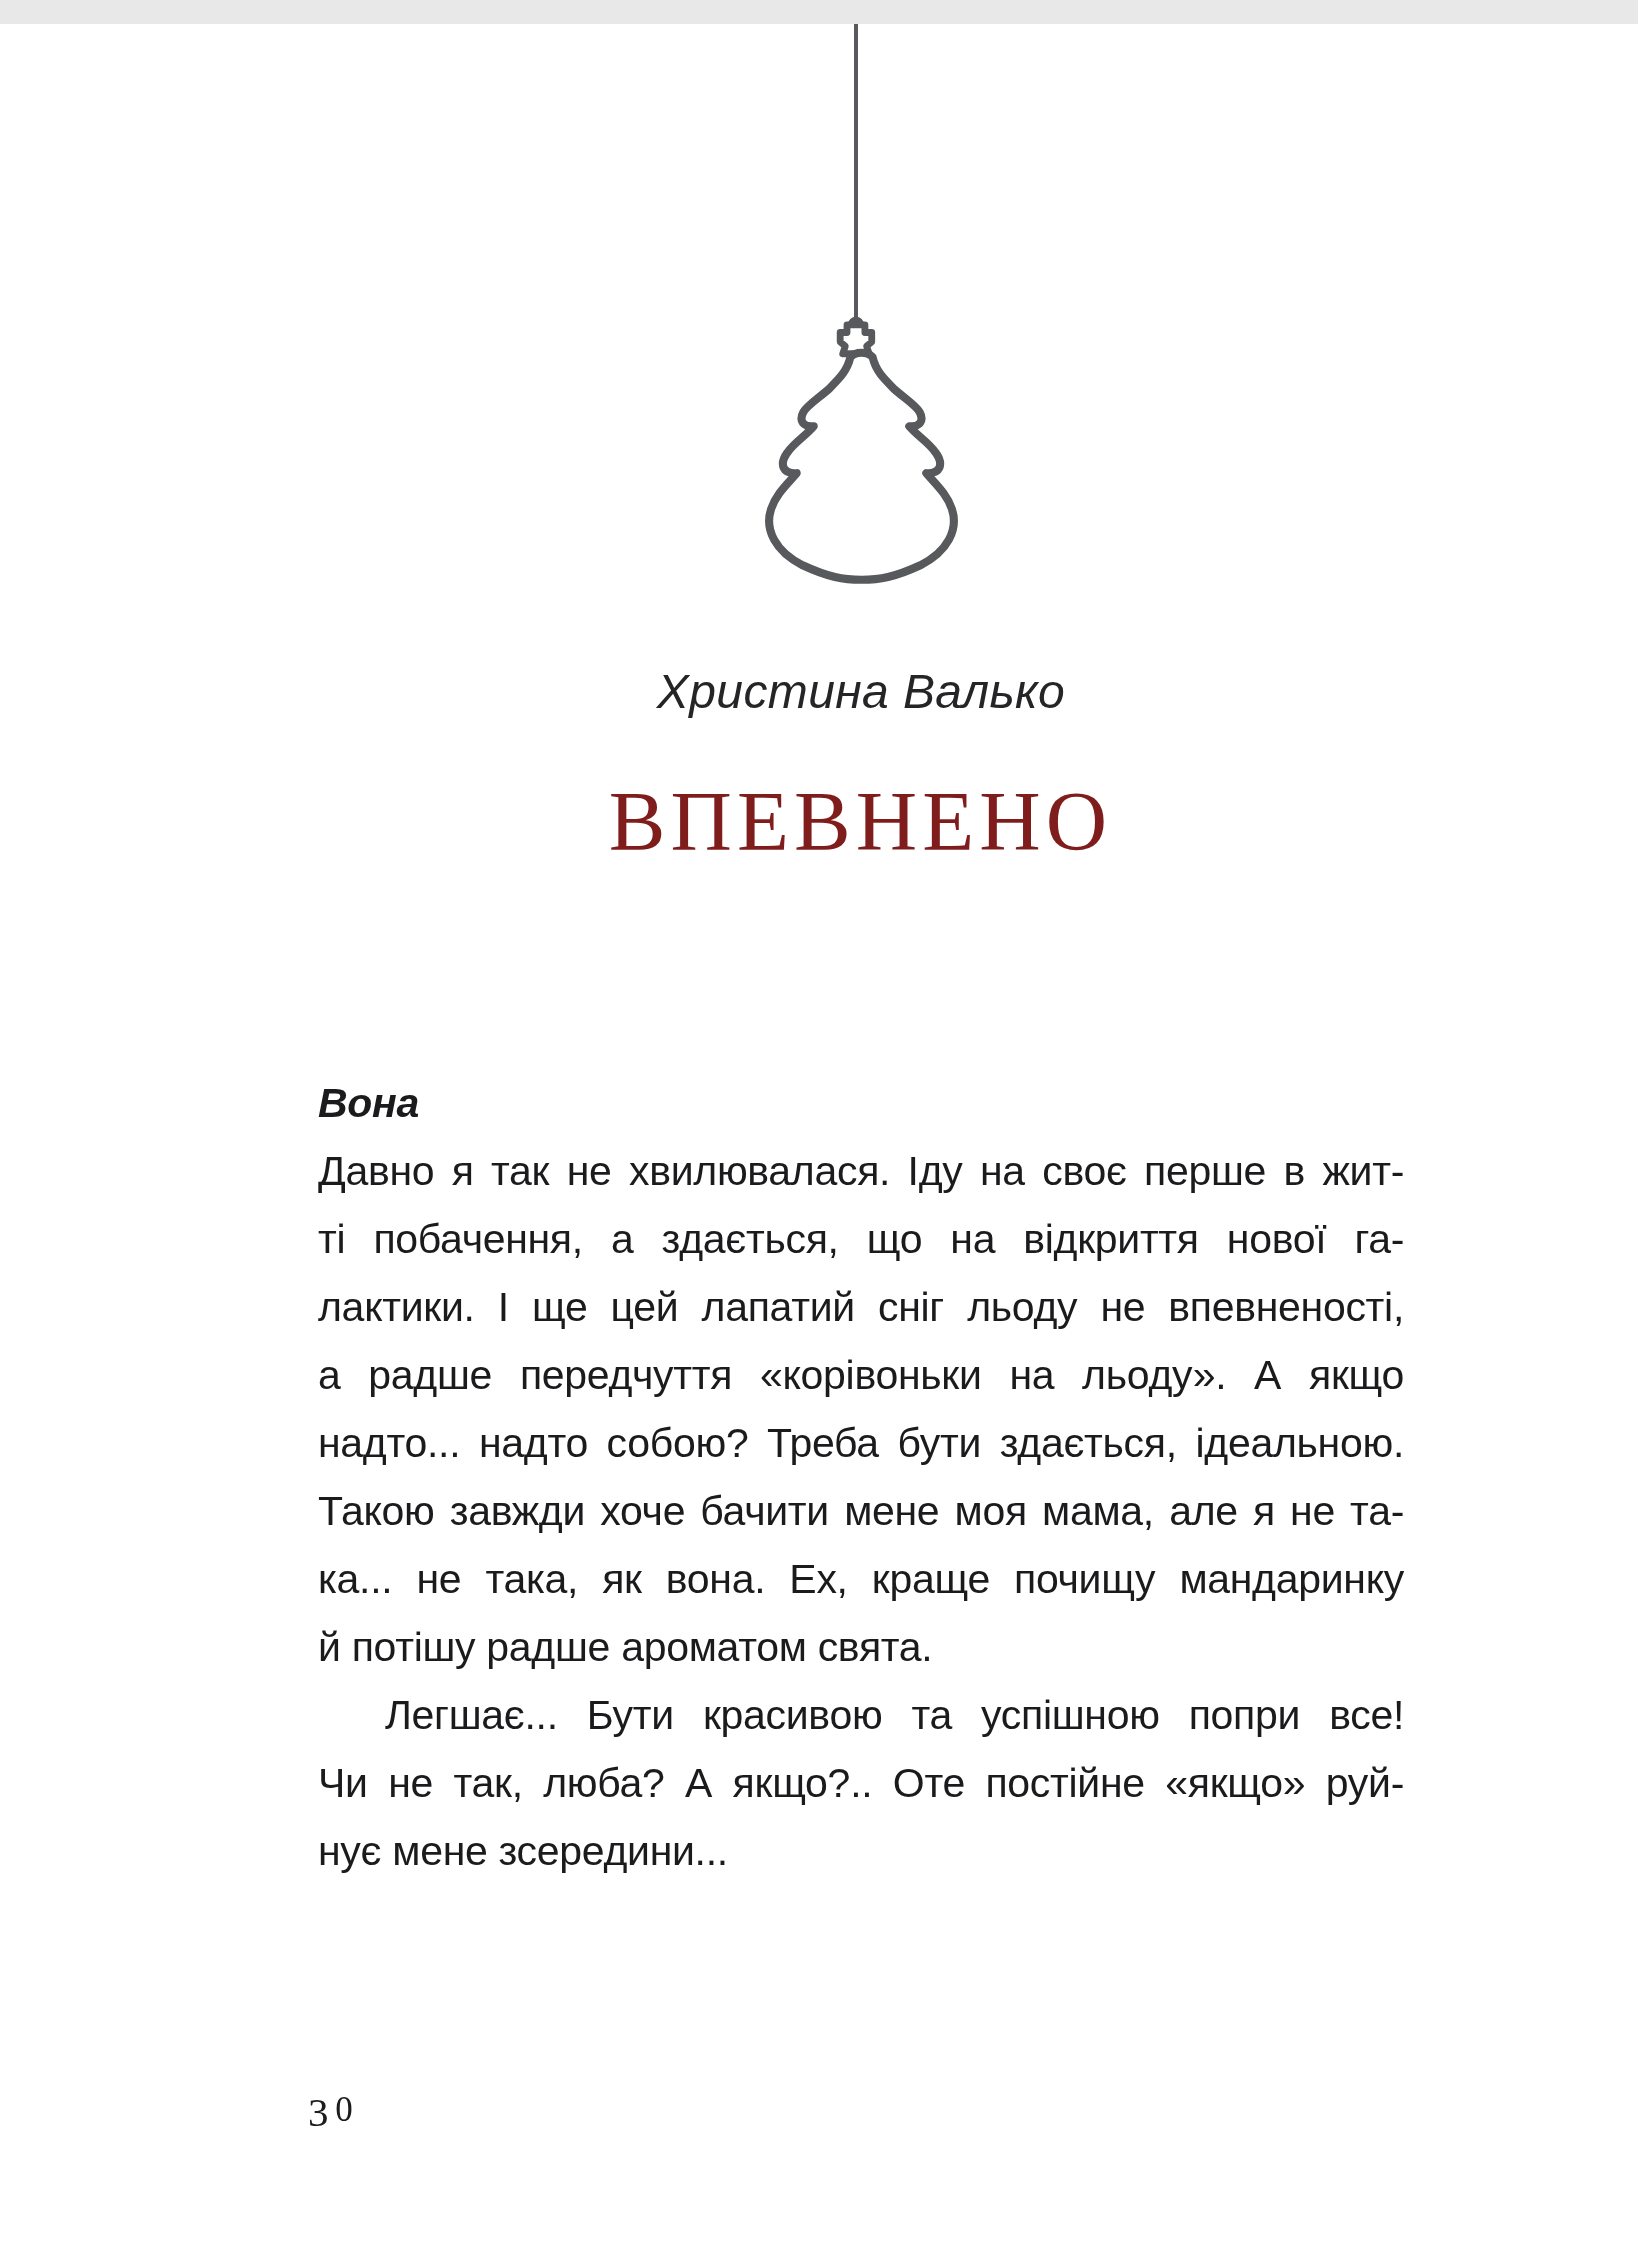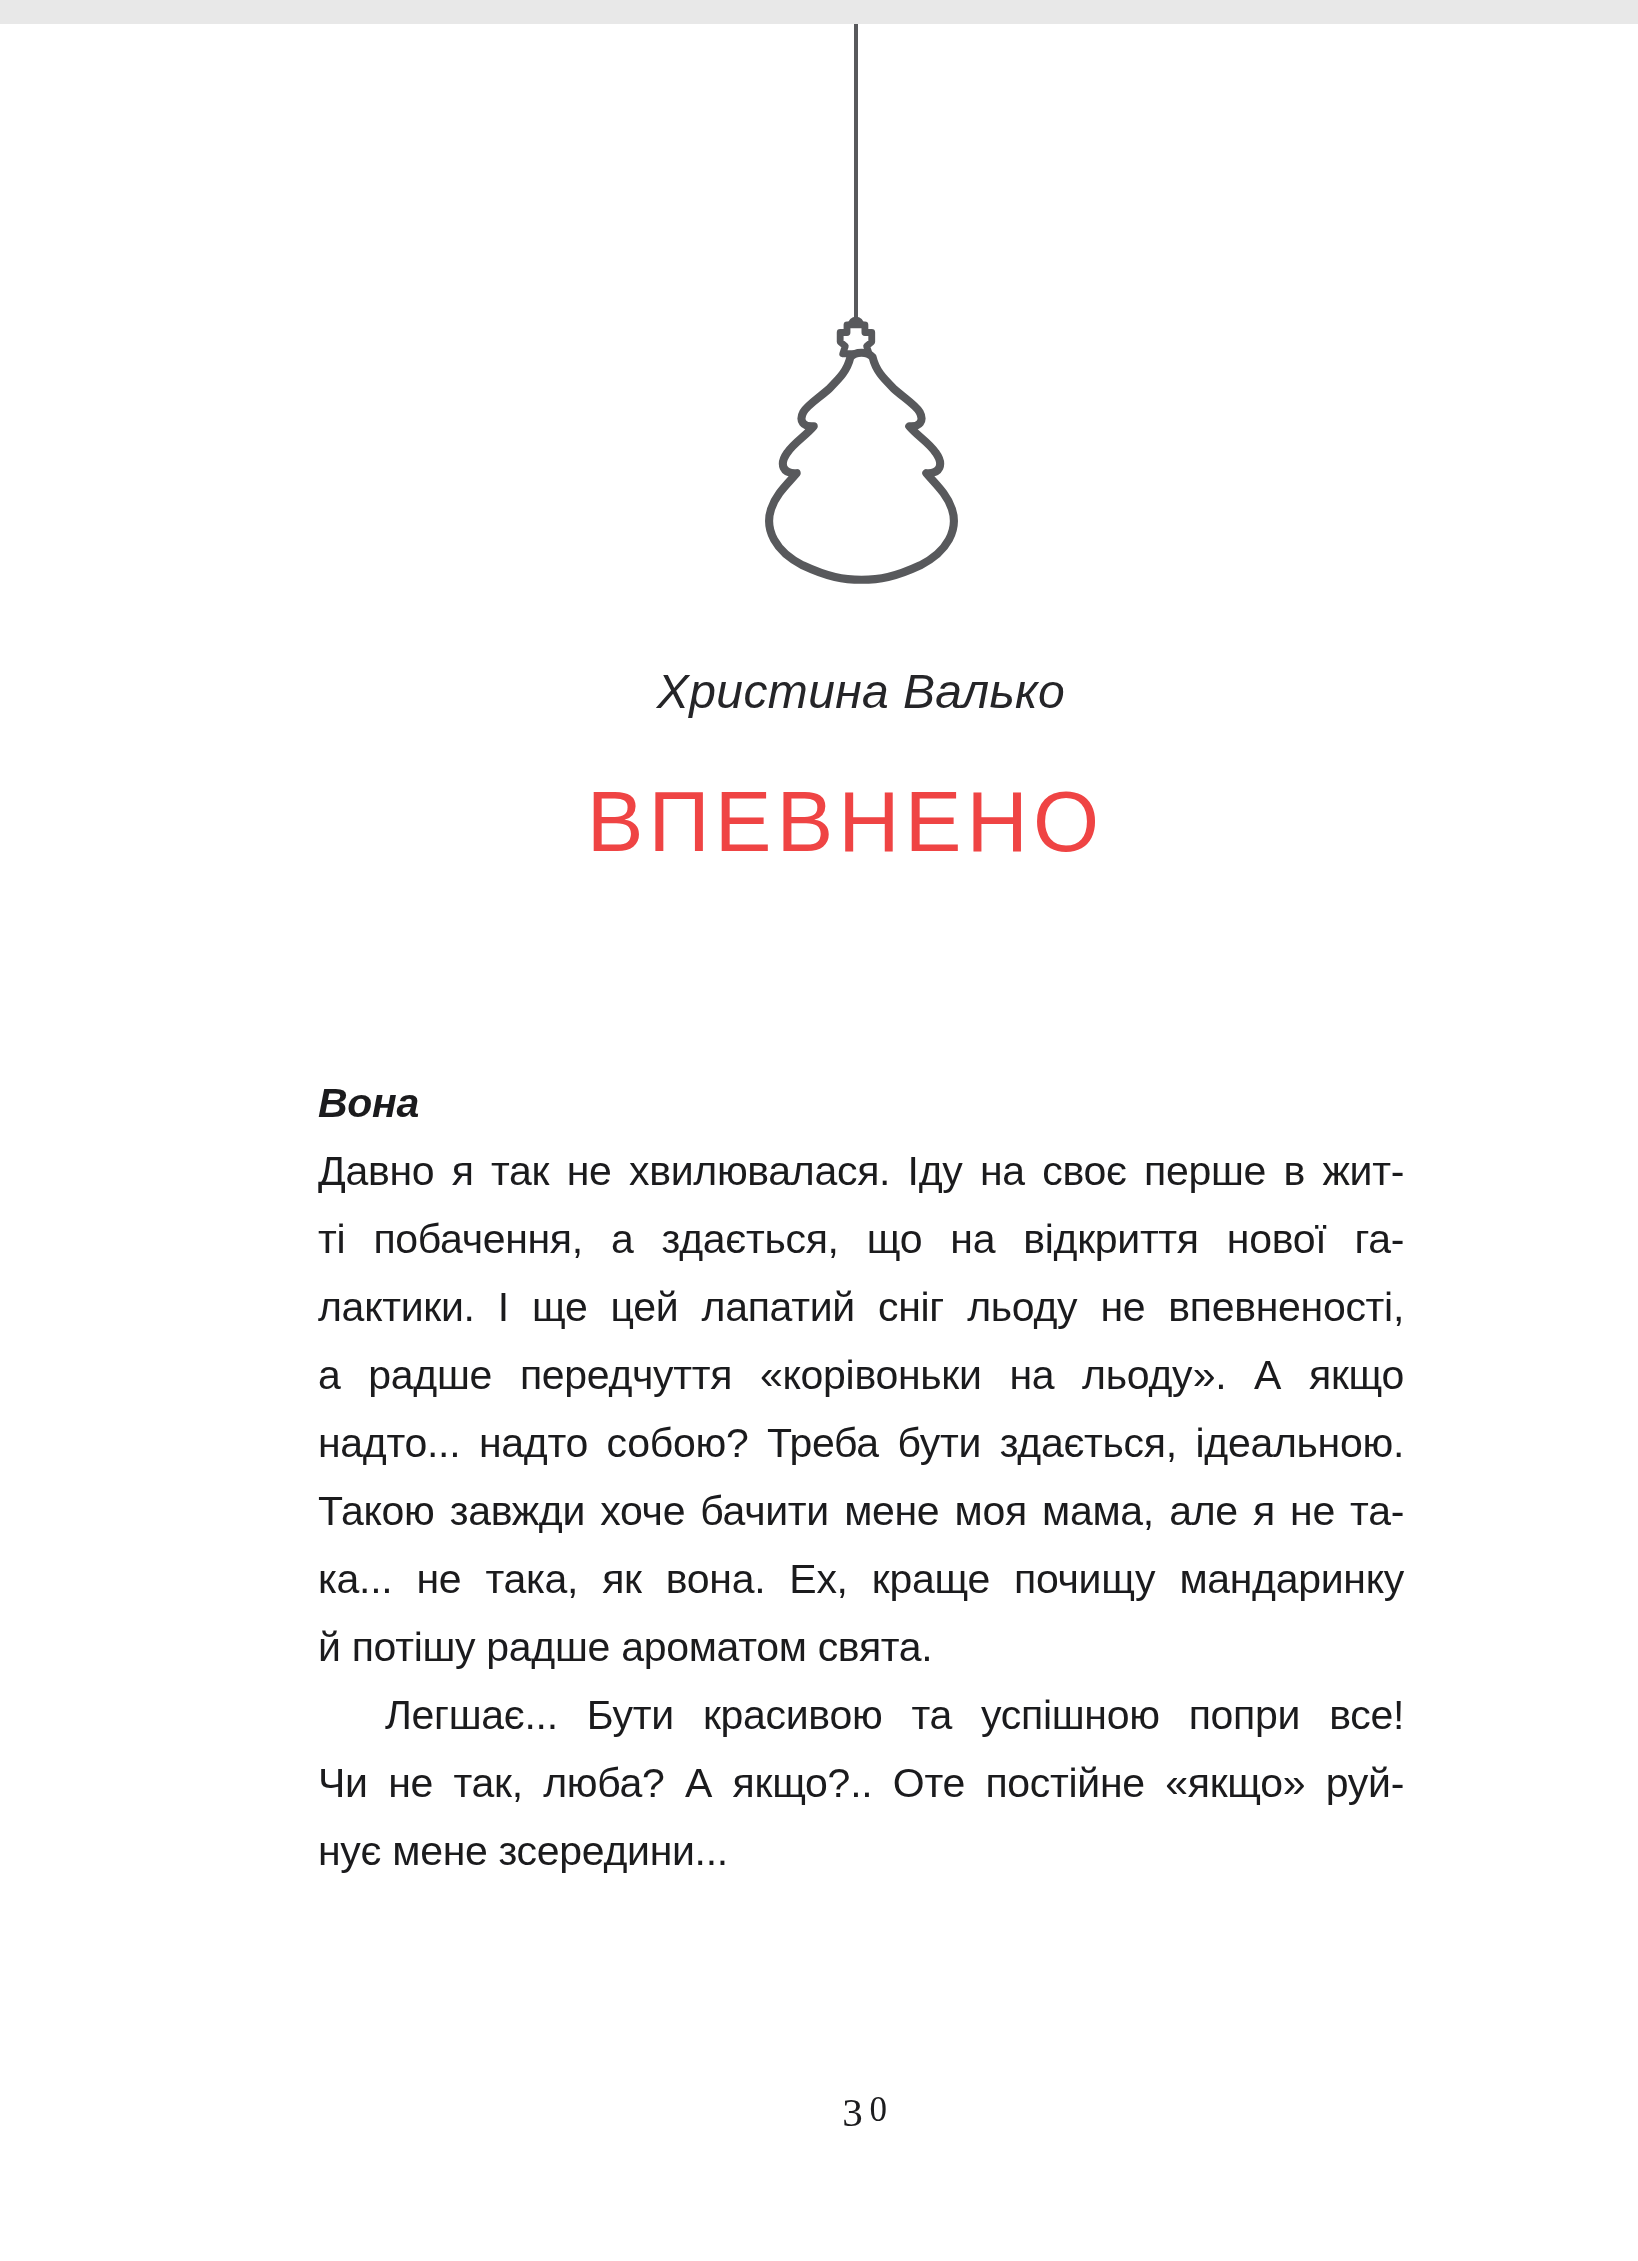--- a/index.html
+++ b/index.html
@@ -39,31 +39,31 @@
     text-align: center;
     font-style: italic;
     font-weight: 400;
     font-size: 48px;
     line-height: 1;
     letter-spacing: 0.4px;
     color: #252528;
   }
   .title {
     position: absolute;
-    left: 300px;
+    left: 315px;
     width: 1086px;
     top: 755px;
     text-align: center;
-    font-family: Liberation Sans, sans-serif;
+    font-family: Liberation Serif, serif;
     font-weight: 500;
     font-size: 85px;
     line-height: 1;
     letter-spacing: 0.06em;
     text-indent: 0.06em;
-    color: #ef4444;
+    color: #7f1d1d;
   }
   .body-text {
     position: absolute;
     left: 318px;
     top: 1045px;
     width: 1086px;
     font-size: 41px;
     line-height: 68px;
     letter-spacing: -0.3px;
   }
@@ -73,24 +73,23 @@
   }
   .line {
     text-align: justify;
     text-align-last: justify;
     white-space: normal;
   }
   .line.end { text-align-last: left; }
   .line.indent { padding-left: 67px; }
   .page-number {
     position: absolute;
-    left: 325px;
+    left: 308px;
     width: 1086px;
     top: 2064px;
-    text-align: center;
     font-family: "Liberation Serif", serif;
     font-size: 41px;
     line-height: 1;
     letter-spacing: 6.8px;
     color: #1c1c1e;
   }
   .page-number .dig { display: inline-block; }
   .page-number .dig-3 { transform: translateY(4.3px); }
   .page-number .dig-0 { font-size: 35px; transform: translateY(-0.9px); }
 </style>

